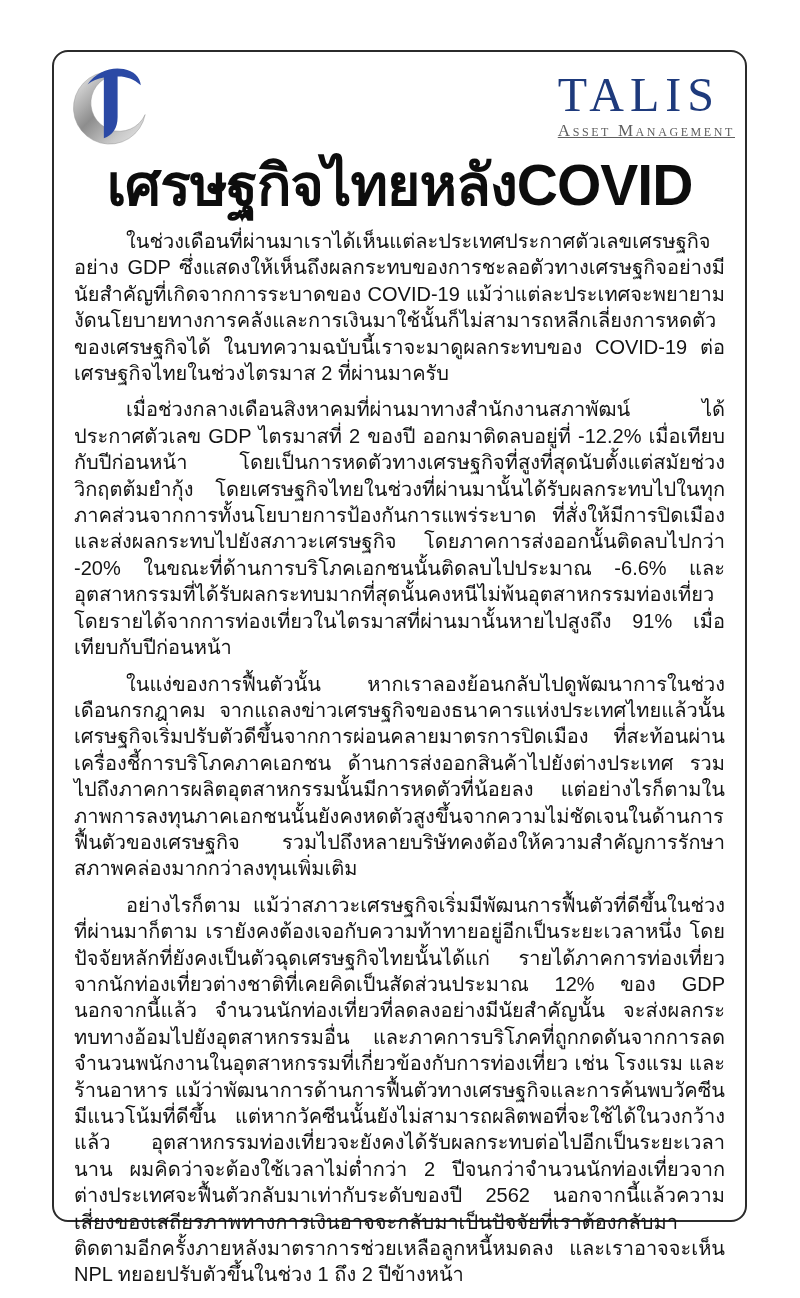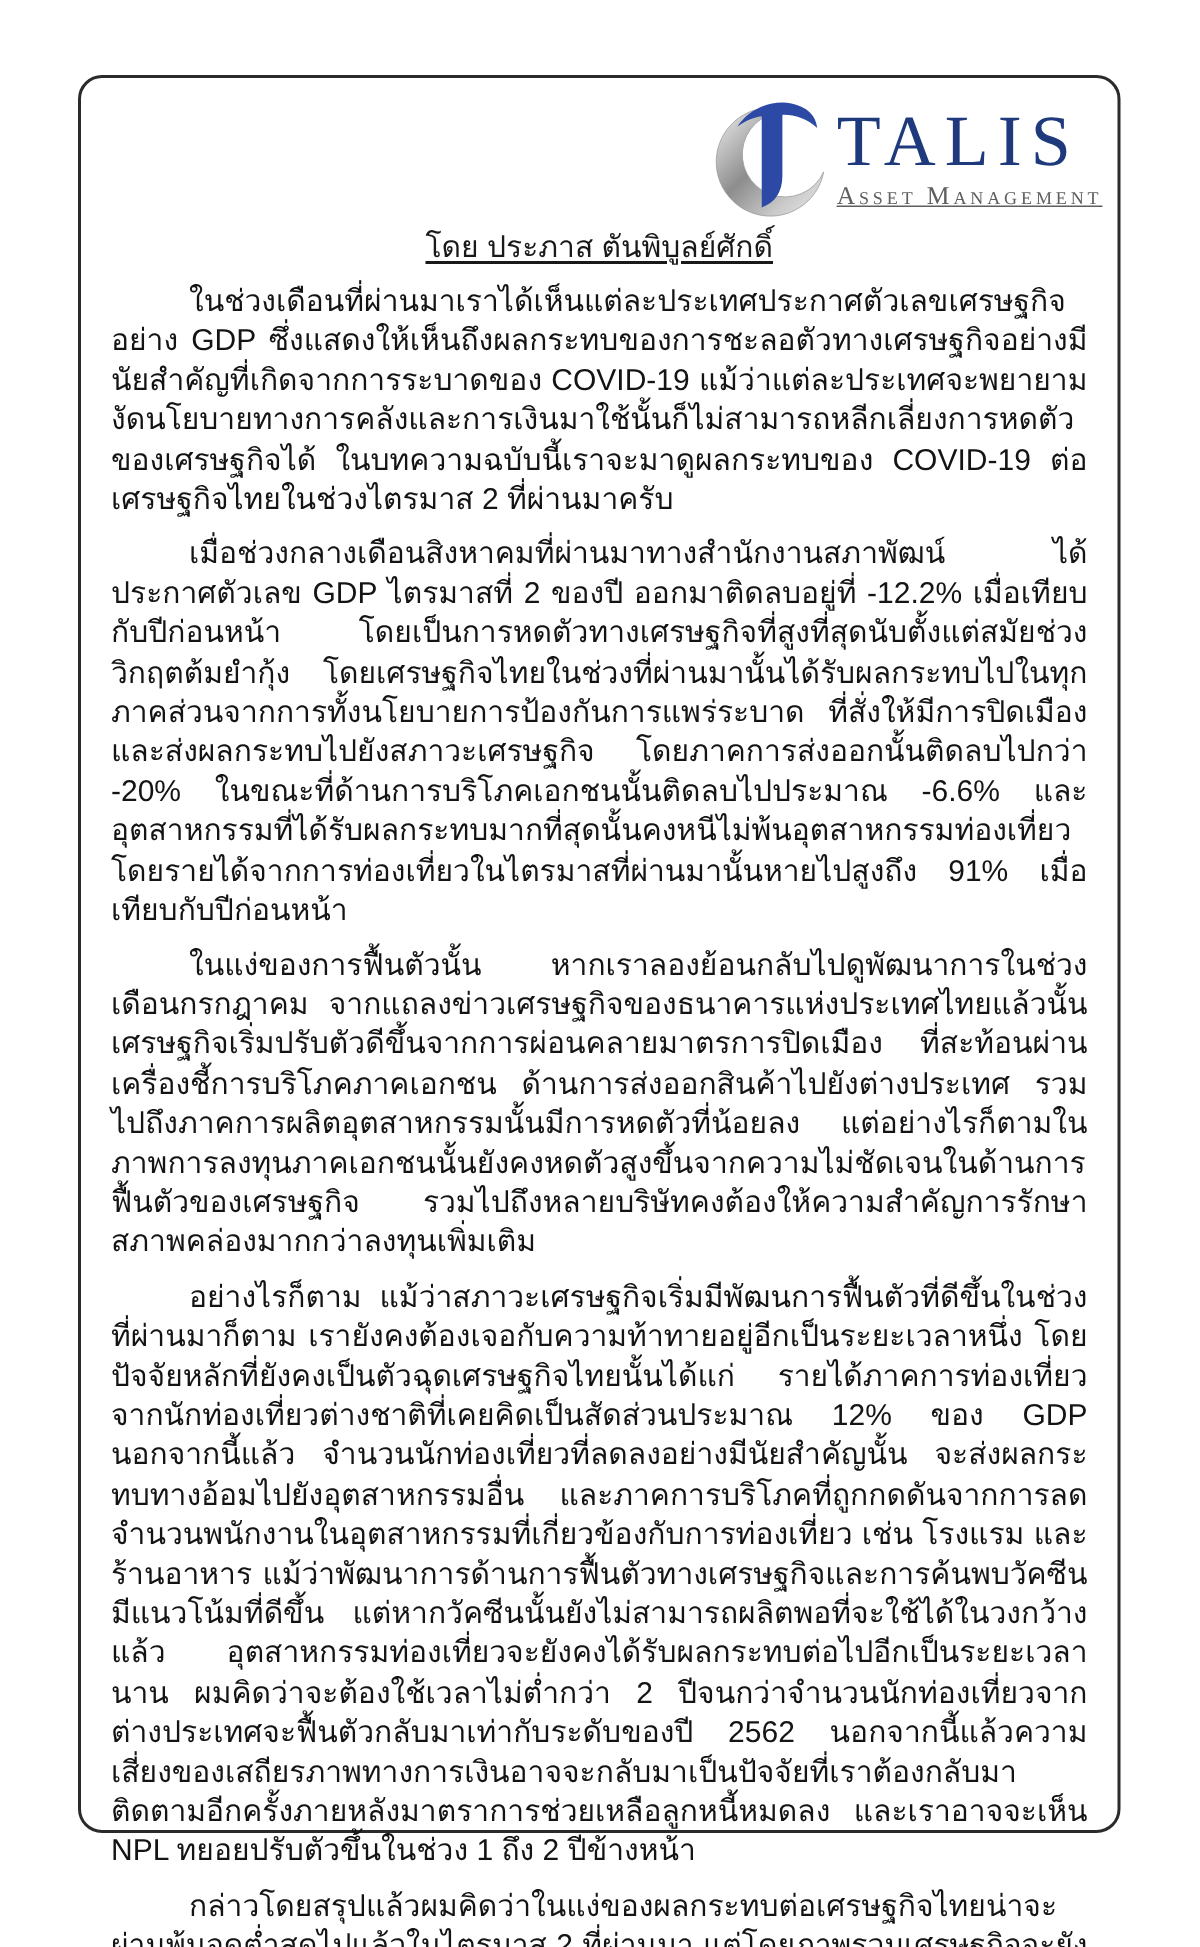--- a/index.html
+++ b/index.html
@@ -16,21 +16,21 @@
     left:52px; top:50px;
     width:695px; height:1172px;
     border:2px solid #2b2b2b;
     border-radius:16px;
     box-sizing:border-box;
     padding:6px 10px 0 10px;
     background:#ffffff;
   }
   
   .logo-row {
-    display:flex; justify-content:flex-end; align-items:center;
+    display:flex; justify-content:space-between; align-items:center;
     height:92px; margin-top:2px;
   }
   .logo-mark { width:90px; height:86px; flex:0 0 auto; }
   .logo-text { display:flex; flex-direction:column; align-items:flex-start; }
   .logo-wordmark {
     font-family:"Liberation Serif", serif;
     font-size:48px; line-height:1;
     letter-spacing:6px;
     color:#1e3a7c;
   }
@@ -96,22 +96,22 @@
                  C60,76 54,84 44,87.5 L44,16.8
                  C37,17.8 30,21 25,25 Z" fill="#2b49a5"></path>
       </svg>
     </div>
     <div class="logo-text">
       <div class="logo-wordmark">TALIS</div>
       <div class="logo-subtitle">Asset Management</div>
     </div>
   </div>
 
+  <h1 class="headline">เศรษฐกิจไทยหลังCOVID</h1>
 
-  <div class="byline">โดย ประภาส ตันพิบูลย์ศักดิ์</div>
 
   <div class="body-text">
     <p>ในช่วงเดือนที่ผ่านมาเราได้เห็นแต่ละประเทศประกาศตัวเลขเศรษฐกิจอย่าง GDP ซึ่งแสดงให้เห็นถึงผลกระทบของการชะลอตัวทางเศรษฐกิจอย่างมีนัยสำคัญที่เกิดจากการระบาดของ COVID-19 แม้ว่าแต่ละประเทศจะพยายามงัดนโยบายทางการคลังและการเงินมาใช้นั้นก็ไม่สามารถหลีกเลี่ยงการหดตัวของเศรษฐกิจได้ ในบทความฉบับนี้เราจะมาดูผลกระทบของ COVID-19 ต่อเศรษฐกิจไทยในช่วงไตรมาส 2 ที่ผ่านมาครับ</p>
     <p>เมื่อช่วงกลางเดือนสิงหาคมที่ผ่านมาทางสำนักงานสภาพัฒน์ ได้ประกาศตัวเลข GDP ไตรมาสที่ 2 ของปี ออกมาติดลบอยู่ที่ -12.2% เมื่อเทียบกับปีก่อนหน้า โดยเป็นการหดตัวทางเศรษฐกิจที่สูงที่สุดนับตั้งแต่สมัยช่วงวิกฤตต้มยำกุ้ง โดยเศรษฐกิจไทยในช่วงที่ผ่านมานั้นได้รับผลกระทบไปในทุกภาคส่วนจากการทั้งนโยบายการป้องกันการแพร่ระบาด ที่สั่งให้มีการปิดเมืองและส่งผลกระทบไปยังสภาวะเศรษฐกิจ โดยภาคการส่งออกนั้นติดลบไปกว่า -20% ในขณะที่ด้านการบริโภคเอกชนนั้นติดลบไปประมาณ -6.6% และอุตสาหกรรมที่ได้รับผลกระทบมากที่สุดนั้นคงหนีไม่พ้นอุตสาหกรรมท่องเที่ยวโดยรายได้จากการท่องเที่ยวในไตรมาสที่ผ่านมานั้นหายไปสูงถึง 91% เมื่อเทียบกับปีก่อนหน้า</p>
     <p>ในแง่ของการฟื้นตัวนั้น หากเราลองย้อนกลับไปดูพัฒนาการในช่วงเดือนกรกฎาคม จากแถลงข่าวเศรษฐกิจของธนาคารแห่งประเทศไทยแล้วนั้น เศรษฐกิจเริ่มปรับตัวดีขึ้นจากการผ่อนคลายมาตรการปิดเมือง ที่สะท้อนผ่านเครื่องชี้การบริโภคภาคเอกชน ด้านการส่งออกสินค้าไปยังต่างประเทศ รวมไปถึงภาคการผลิตอุตสาหกรรมนั้นมีการหดตัวที่น้อยลง แต่อย่างไรก็ตามในภาพการลงทุนภาคเอกชนนั้นยังคงหดตัวสูงขึ้นจากความไม่ชัดเจนในด้านการฟื้นตัวของเศรษฐกิจ รวมไปถึงหลายบริษัทคงต้องให้ความสำคัญการรักษาสภาพคล่องมากกว่าลงทุนเพิ่มเติม</p>
     <p>อย่างไรก็ตาม แม้ว่าสภาวะเศรษฐกิจเริ่มมีพัฒนการฟื้นตัวที่ดีขึ้นในช่วงที่ผ่านมาก็ตาม เรายังคงต้องเจอกับความท้าทายอยู่อีกเป็นระยะเวลาหนึ่ง โดยปัจจัยหลักที่ยังคงเป็นตัวฉุดเศรษฐกิจไทยนั้นได้แก่ รายได้ภาคการท่องเที่ยวจากนักท่องเที่ยวต่างชาติที่เคยคิดเป็นสัดส่วนประมาณ 12% ของ GDP นอกจากนี้แล้ว จำนวนนักท่องเที่ยวที่ลดลงอย่างมีนัยสำคัญนั้น จะส่งผลกระทบทางอ้อมไปยังอุตสาหกรรมอื่น และภาคการบริโภคที่ถูกกดดันจากการลดจำนวนพนักงานในอุตสาหกรรมที่เกี่ยวข้องกับการท่องเที่ยว เช่น โรงแรม และร้านอาหาร แม้ว่าพัฒนาการด้านการฟื้นตัวทางเศรษฐกิจและการค้นพบวัคซีนมีแนวโน้มที่ดีขึ้น แต่หากวัคซีนนั้นยังไม่สามารถผลิตพอที่จะใช้ได้ในวงกว้างแล้ว อุตสาหกรรมท่องเที่ยวจะยังคงได้รับผลกระทบต่อไปอีกเป็นระยะเวลานาน ผมคิดว่าจะต้องใช้เวลาไม่ต่ำกว่า 2 ปีจนกว่าจำนวนนักท่องเที่ยวจากต่างประเทศจะฟื้นตัวกลับมาเท่ากับระดับของปี 2562 นอกจากนี้แล้วความเสี่ยงของเสถียรภาพทางการเงินอาจจะกลับมาเป็นปัจจัยที่เราต้องกลับมาติดตามอีกครั้งภายหลังมาตราการช่วยเหลือลูกหนี้หมดลง และเราอาจจะเห็น NPL ทยอยปรับตัวขึ้นในช่วง 1 ถึง 2 ปีข้างหน้า</p>
     <p>กล่าวโดยสรุปแล้วผมคิดว่าในแง่ของผลกระทบต่อเศรษฐกิจไทยน่าจะผ่านพ้นจุดต่ำสุดไปแล้วในไตรมาส 2 ที่ผ่านมา แต่โดยภาพรวมเศรษฐกิจจะยังคงฟื้นตัวอย่างอ่อนแออยู่ โดยในครึ่งปีหลังนั้นผมคาดว่าเศรษฐกิจไทยน่าจะยังคงหดตัวอยู่ที่ระดับประมาณ -7% เมื่อเทียบกับปีก่อนหน้าครับ.</p>
   </div>
 
 </div>

